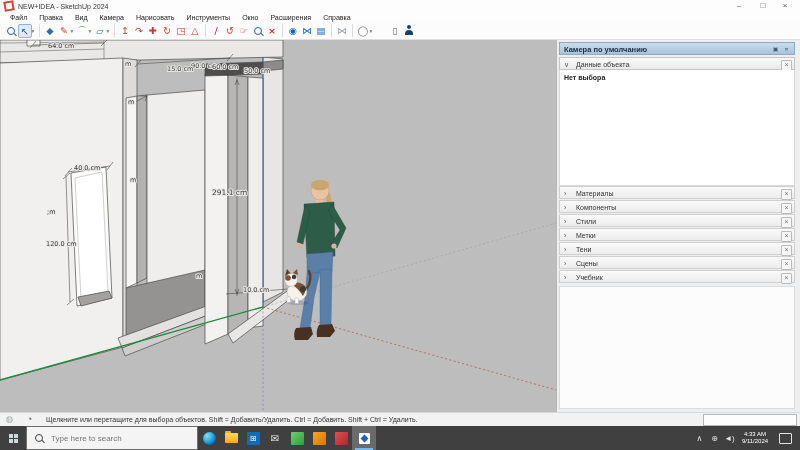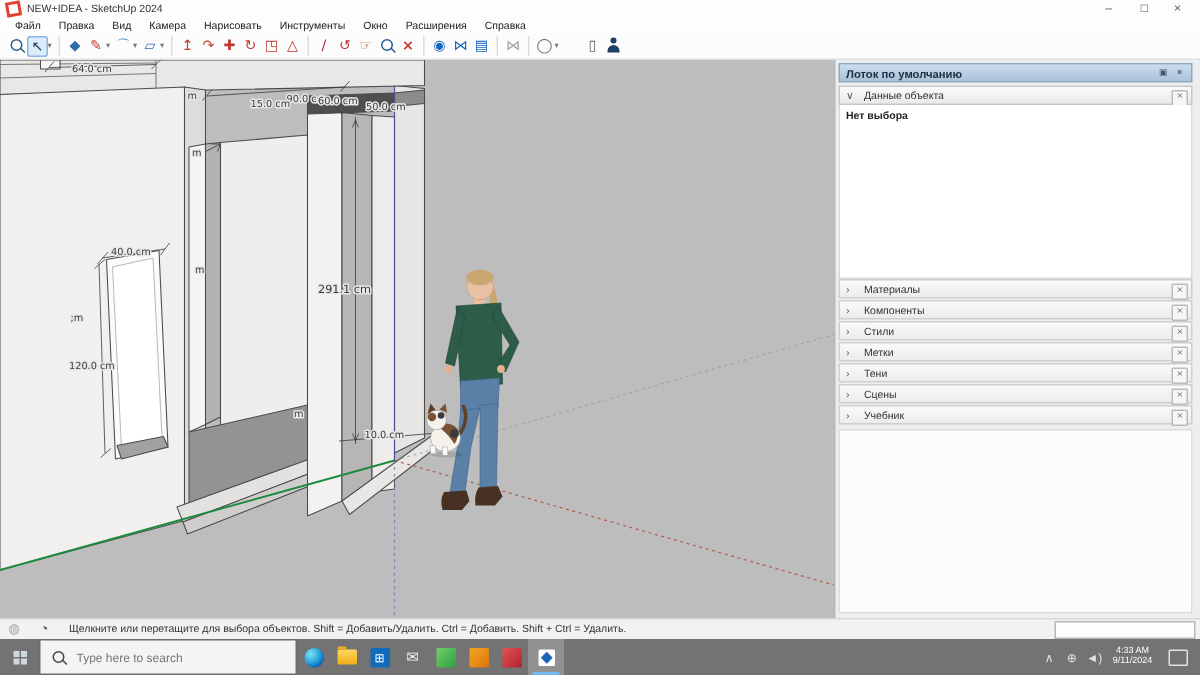--- a/index.html
+++ b/index.html
@@ -48,21 +48,21 @@
   .noselect{font-size:7px;font-weight:bold;color:#222;padding:4px 0 0 4px;}
   .trayrow{position:absolute;left:2px;right:5px;height:13px;line-height:13px;background:linear-gradient(#fafafa,#ececec);
            border:1px solid #cfcfcf;box-sizing:border-box;font-size:7px;color:#333;padding-left:4px;}
   .traybottom{position:absolute;left:2px;top:246px;right:5px;bottom:3px;background:#fcfcfd;border:1px solid #dcdcdc;box-sizing:border-box;}
   
   .statusbar{position:absolute;left:0;top:412px;width:800px;height:14px;background:#f2f2f2;border-top:1px solid #d8d8d8;box-sizing:border-box;}
   .sbic{position:absolute;top:2px;width:9px;height:9px;line-height:9px;text-align:center;font-size:9px;}
   .sbhint{position:absolute;left:46px;top:0;height:13px;line-height:13px;font-size:7px;color:#333;white-space:nowrap;}
   .measure{position:absolute;left:703px;top:1px;width:92px;height:10px;background:#fdfdfd;border:1px solid #b5b5b5;}
   
-  .taskbar{position:absolute;left:0;top:426px;width:800px;height:24px;background:#737373;}
+  .taskbar{position:absolute;left:0;top:426px;width:800px;height:24px;background:#404040;}
   .startbtn{position:absolute;left:0;top:0;width:26px;height:24px;display:flex;align-items:center;justify-content:center;}
   .winflag{width:9px;height:9px;display:grid;grid-template-columns:4px 4px;grid-template-rows:4px 4px;gap:1px;}
   .winflag i{background:#cfd8dc;}
   .searchbox{position:absolute;left:26px;top:0;width:172px;height:24px;background:#f4f4f4;border:1px solid #6d6d6d;box-sizing:border-box;display:flex;align-items:center;}
   .searchbox .lens{border-color:#444;margin:0 6px 0 8px;}
   .searchbox .lens::after{background:#444;}
   .searchbox input{border:none;background:transparent;outline:none;font-size:8px;color:#555;width:120px;font-family:"Liberation Sans",sans-serif;}
   .tbicon{position:absolute;top:0;width:22px;height:24px;display:flex;align-items:center;justify-content:center;}
   .edge{width:13px;height:13px;border-radius:50%;background:radial-gradient(circle at 32% 30%,#7ee3f2,#2aa7e0 45%,#0c63b5 75%,#084a8c);}
   .folder{width:13px;height:10px;background:linear-gradient(#ffd75e,#f0ad18);border-radius:1px;position:relative;}
@@ -240,21 +240,21 @@
         <path d="M293,233 L297,229 L298,235 Z" fill="#7a5233"></path>
         <circle cx="291" cy="240" r="6.5" fill="#f5f2ec" stroke="#999" stroke-width="0.4"></circle>
         <circle cx="288" cy="238" r="2.8" fill="#7a5233"></circle>
         <circle cx="294" cy="237" r="2.2" fill="#3b3b3b"></circle>
       </g>
     </svg>
   </div>
 
   <div class="sidepanel">
     <div class="trayheader">
-      <span>Лоток по умолчанию</span>
+      <span>Камера по умолчанию</span>
       <span class="hbtn" style="right:14px">▣</span>
       <span class="hbtn" style="right:3px">×</span>
     </div>
     <div class="objbar">
       <span class="chev">∨</span>
       <span>Данные объекта</span>
       <span class="closebox">×</span>
     </div>
     <div class="traycontent">
       <div class="noselect">Нет выбора</div>

